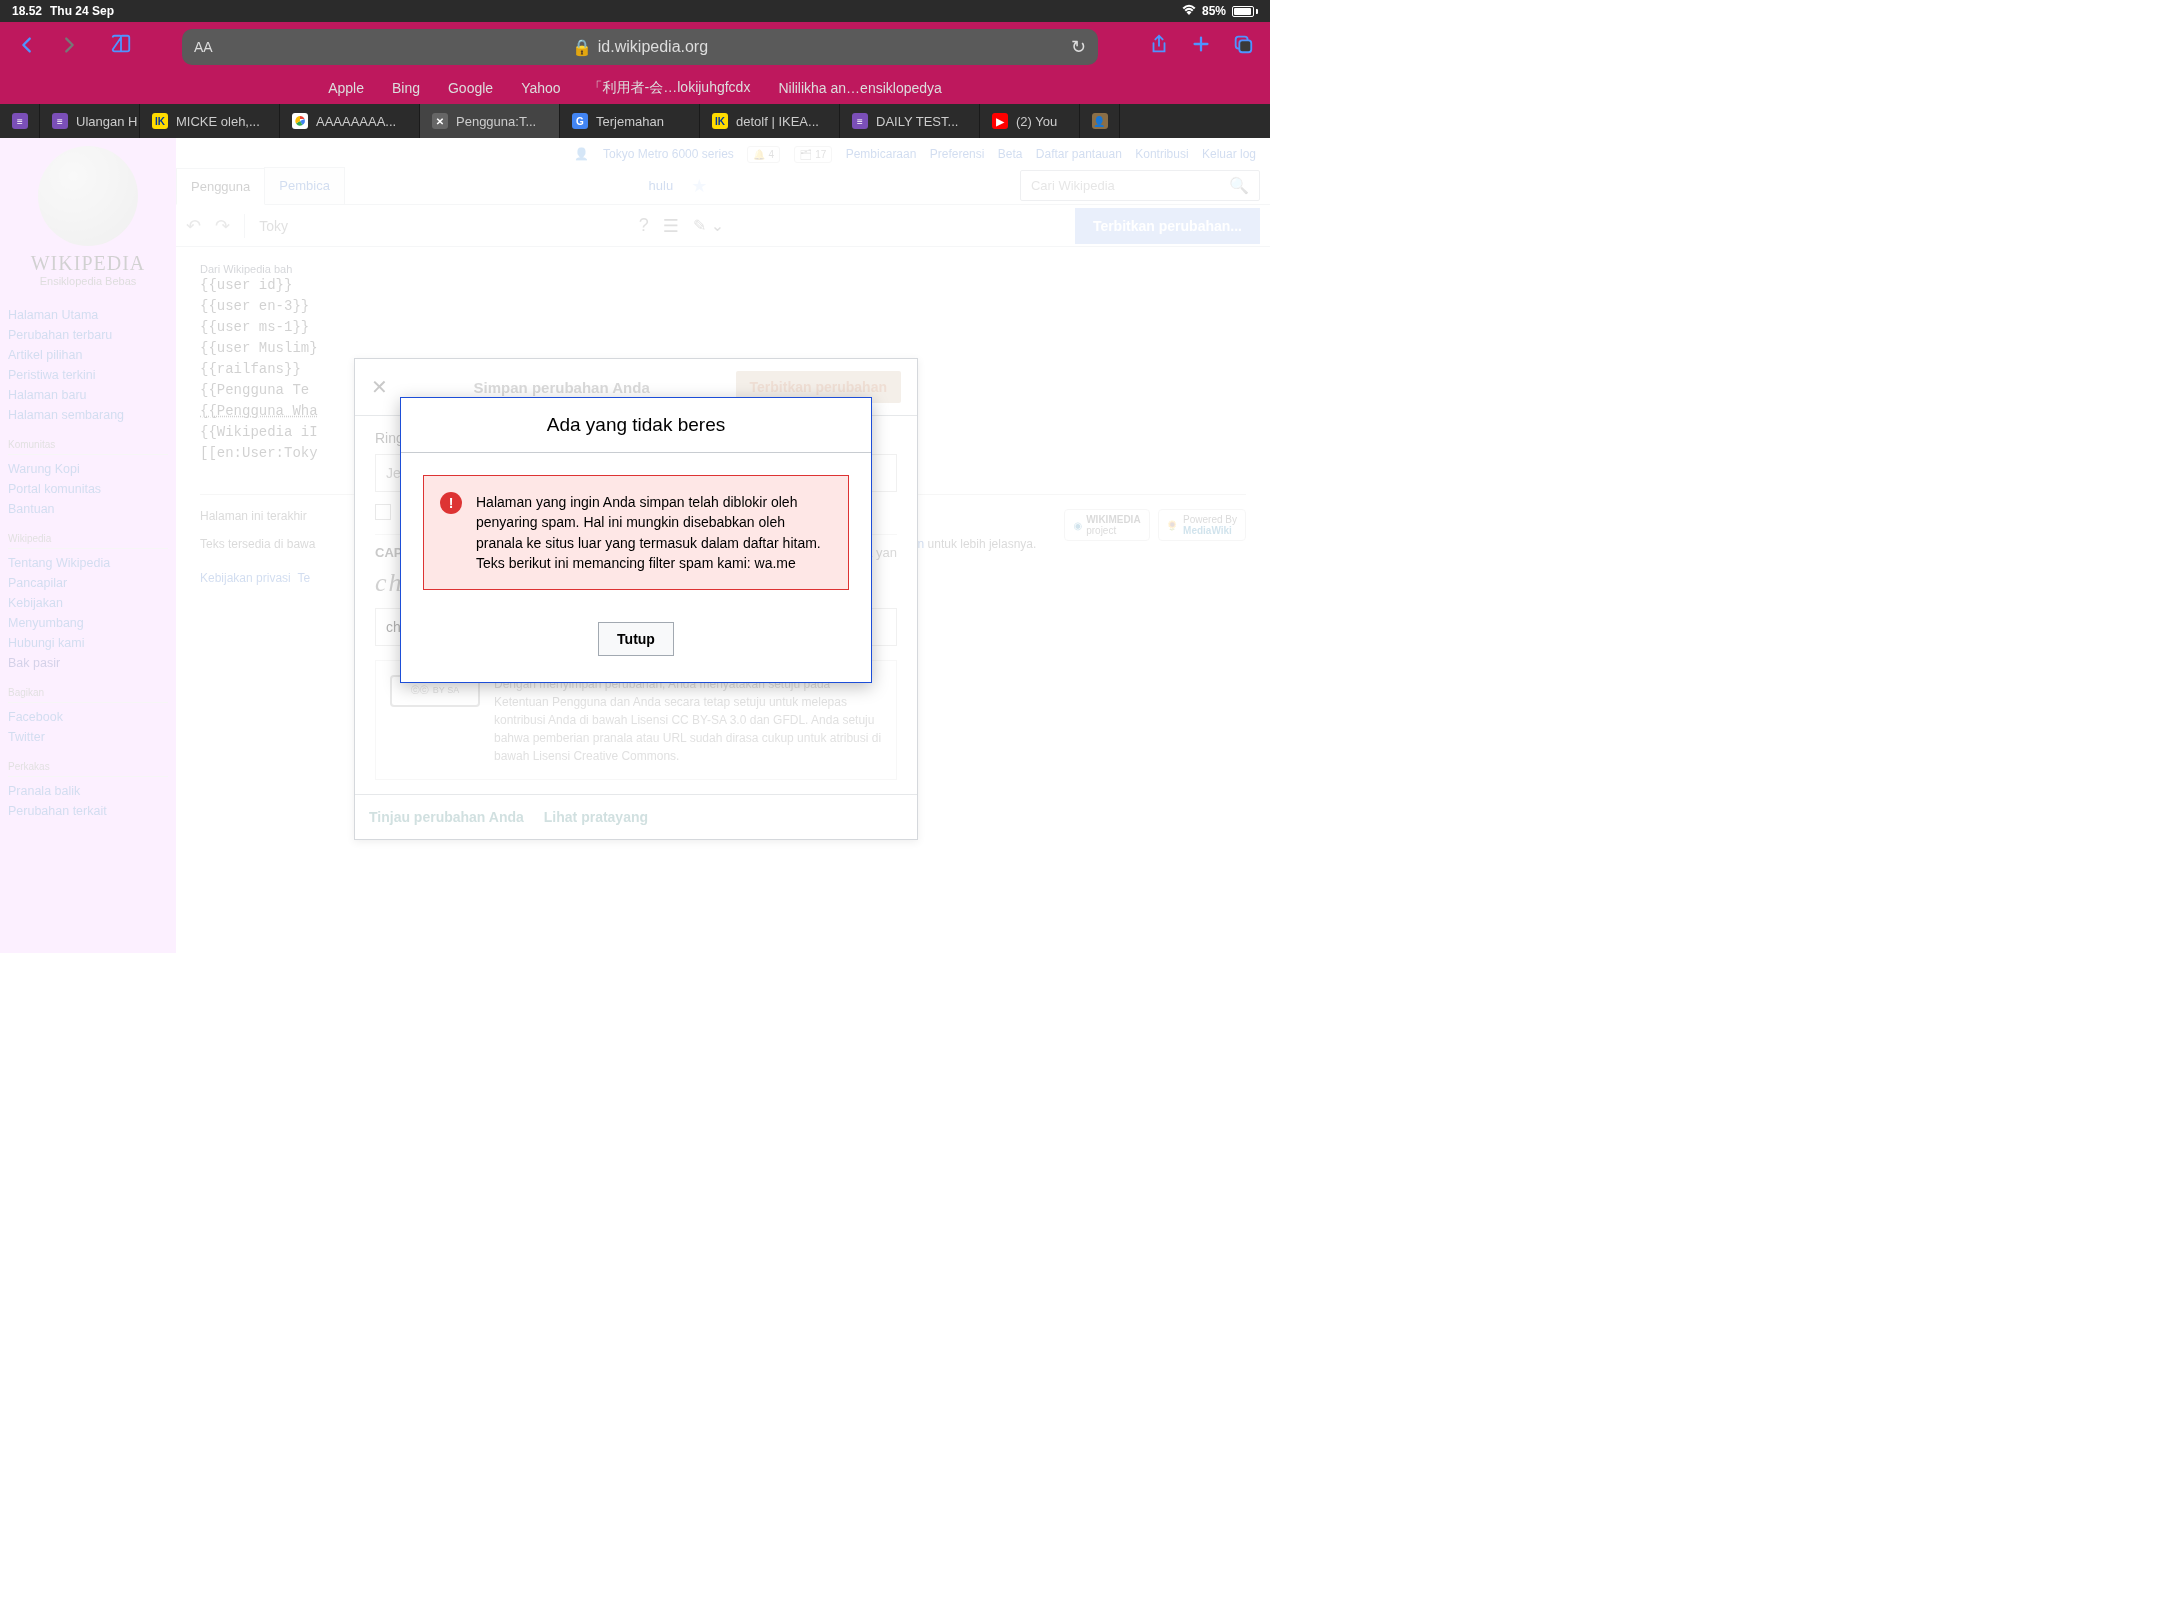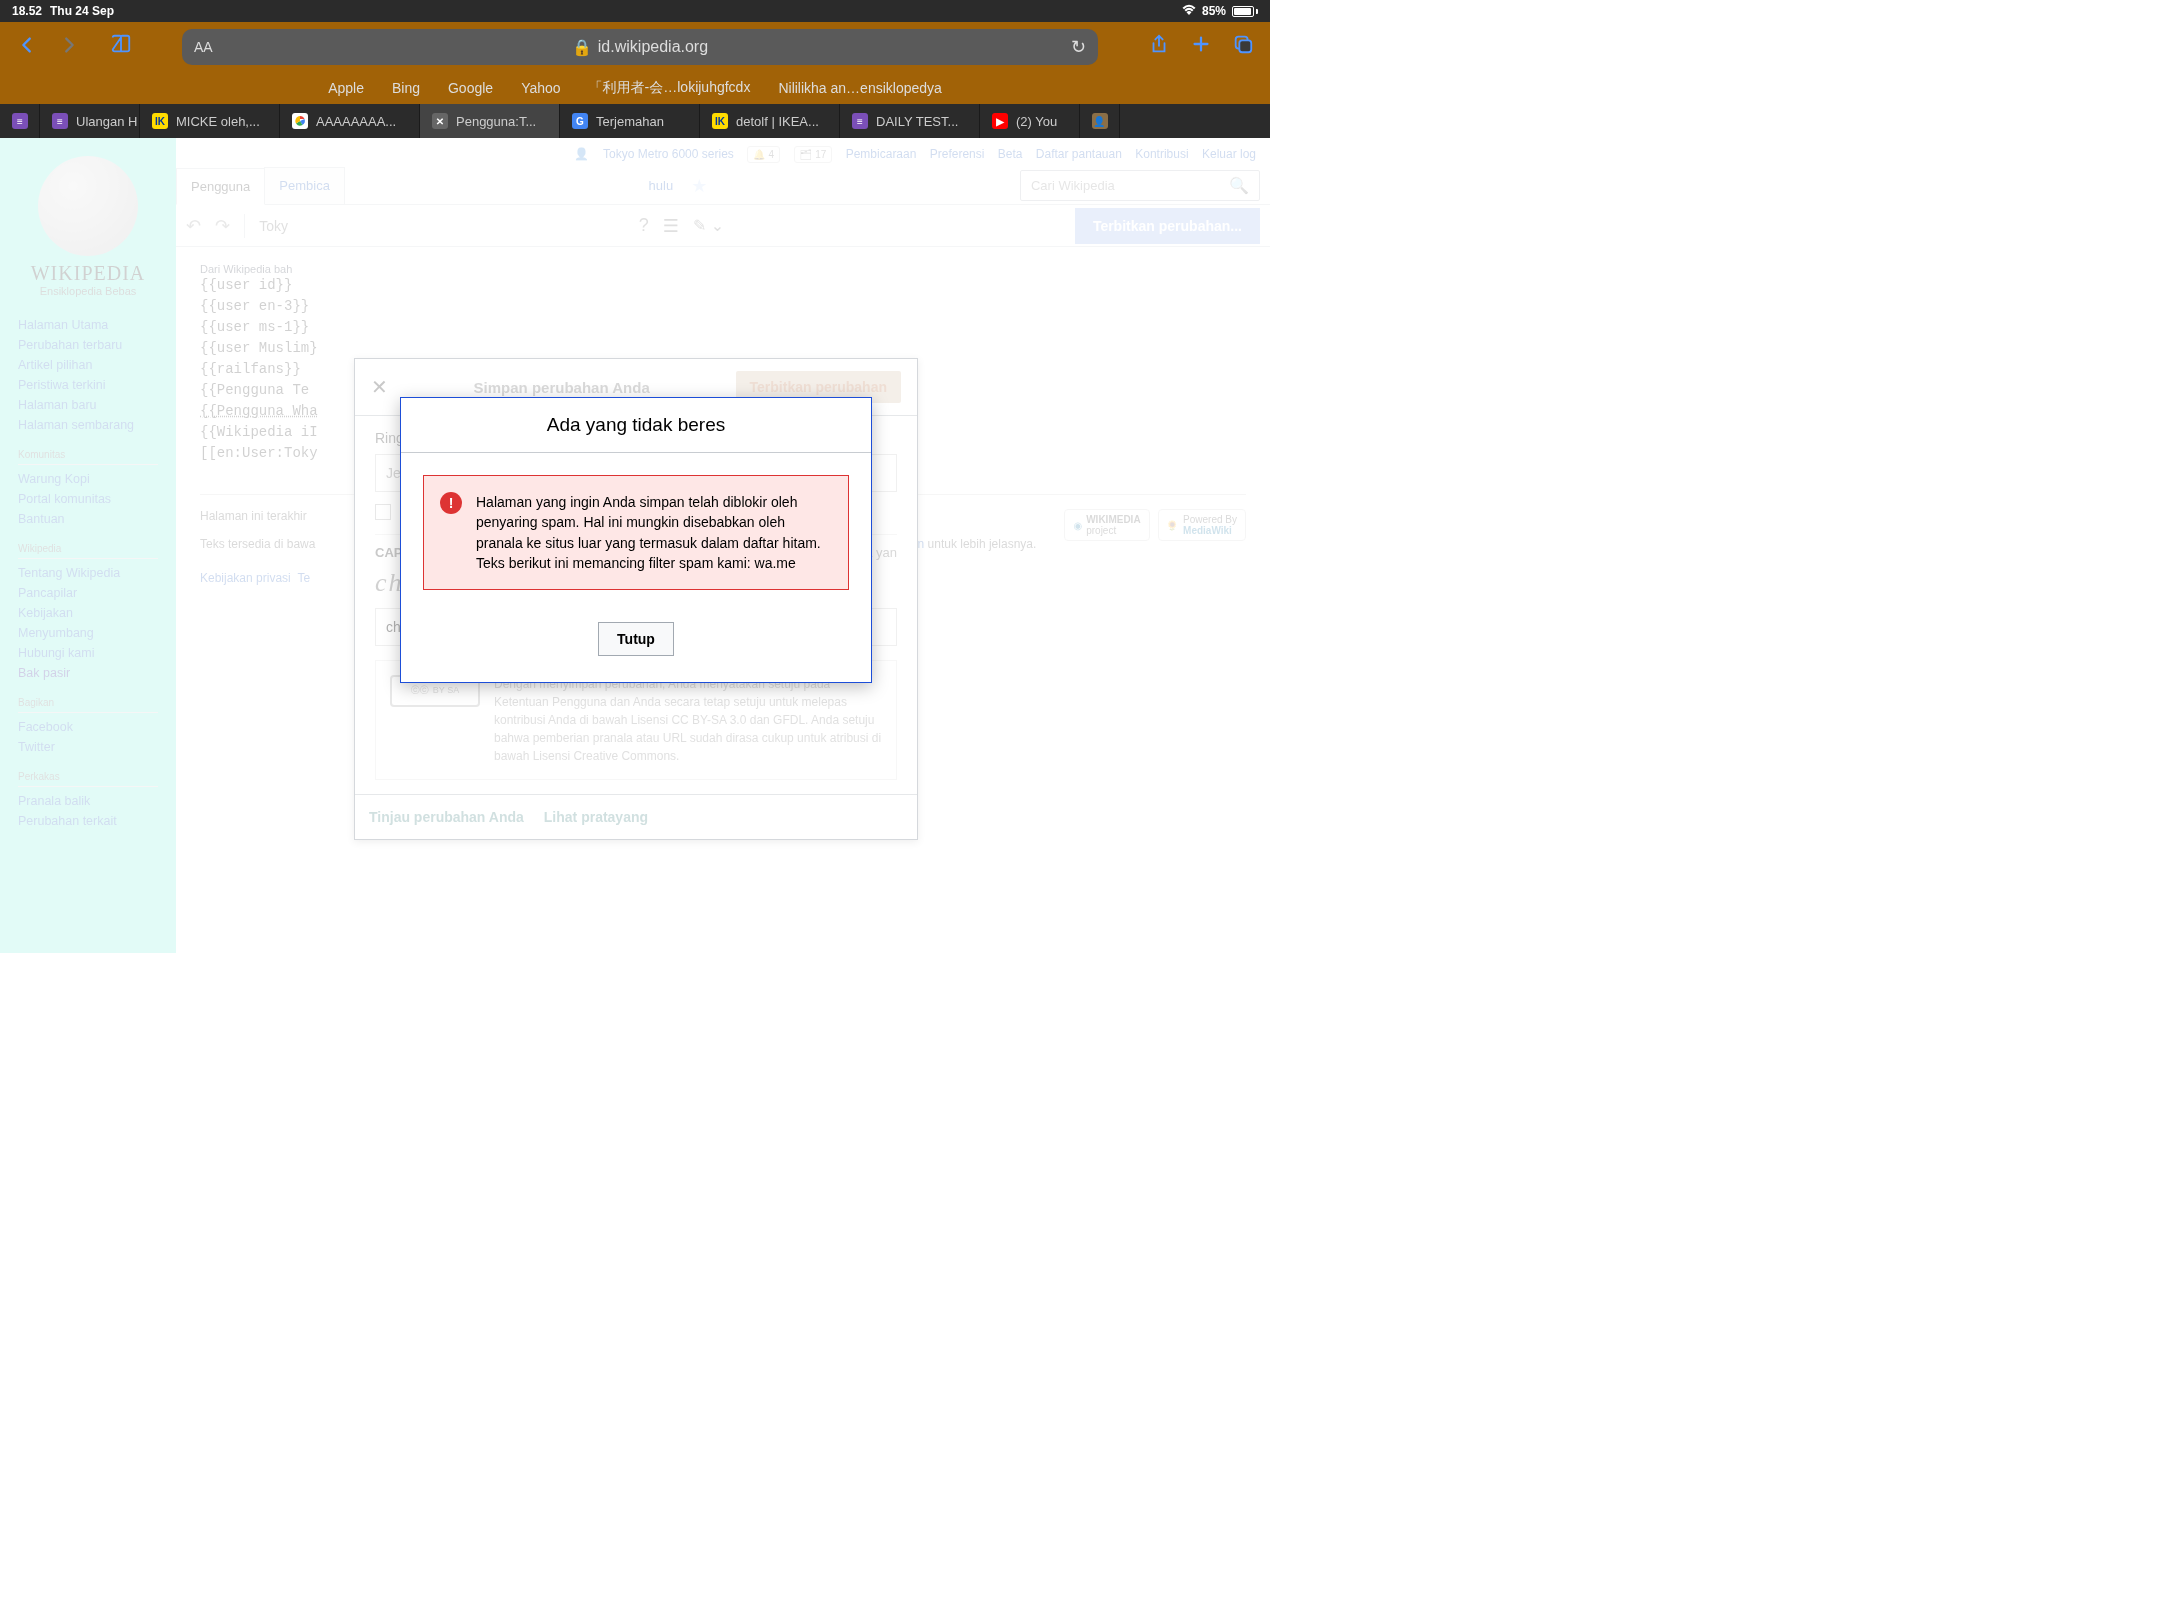--- a/index.html
+++ b/index.html
@@ -4,21 +4,21 @@
 <style>
 * { margin: 0; padding: 0; box-sizing: border-box; }
 body { font-family: -apple-system, BlinkMacSystemFont, "Segoe UI", Helvetica, Arial, sans-serif; background: #fff; width: 1270px; height: 953px; overflow: hidden; position: relative; }
 
 
 .status-bar { background: #2b2b2b; color: #fff; height: 22px; display: flex; justify-content: space-between; align-items: center; padding: 0 12px; font-size: 12px; font-weight: 600; }
 .status-left { display: flex; gap: 8px; }
 .status-right { display: flex; gap: 6px; align-items: center; }
 
 
-.safari-chrome { background: #a16207; text-align: right; }
+.safari-chrome { background: #be185d; text-align: right; }
 .safari-top { height: 50px; display: flex; align-items: center; padding: 0 16px; gap: 20px; }
 .nav-arrow { color: #4f94ff; font-size: 28px; cursor: pointer; }
 .nav-arrow.dim { color: #666; }
 .book-icon { color: #4f94ff; font-size: 22px; margin-left: 10px; }
 .url-bar { flex: 1; background: #5a5a5a; border-radius: 10px; height: 36px; display: flex; align-items: center; justify-content: center; color: #ddd; font-size: 16px; position: relative; margin: 0 30px; }
 .url-aa { position: absolute; left: 12px; font-size: 14px; color: #ddd; }
 .url-lock { margin-right: 6px; }
 .url-reload { position: absolute; right: 12px; color: #ddd; font-size: 18px; }
 .safari-icon { color: #4f94ff; font-size: 24px; }
 
@@ -36,21 +36,21 @@
 .tab-icon.google { background: #fff; }
 .tab-icon.wiki { background: #666; color: #fff; }
 .tab-icon.gt { background: #4285f4; color: #fff; }
 .tab-icon.yt { background: #ff0000; color: #fff; }
 
 
 .page { position: relative; background: #fff; height: calc(100% - 138px); }
 .page-inner { display: flex; height: 100%; }
 
 
-.sidebar { width: 176px; padding: 18px; background: #5eead4; font-size: 12px; }
+.sidebar { width: 176px; padding: 8px; background: #f0abfc; font-size: 12px; }
 .logo-area { text-align: center; margin-bottom: 18px; }
 .globe { width: 100px; height: 100px; margin: 0 auto 6px; background: radial-gradient(circle at 35% 30%, #ddd, #aaa); border-radius: 50%; position: relative; overflow: hidden; }
 .logo-text { font-family: "Linux Libertine", Georgia, serif; font-size: 20px; letter-spacing: 1px; }
 .logo-sub { font-size: 11px; color: #444; }
 .sidebar h3 { color: #555; font-size: 10px; font-weight: normal; margin: 14px 0 4px; border-bottom: 1px solid #ccc; padding-bottom: 4px; }
 .sidebar a { display: block; color: #0645ad; text-decoration: none; padding: 3px 0; font-size: 12.5px; }
 .sidebar a.visited { color: #0b0080; }
 
 
 .main { flex: 1; position: relative; }

